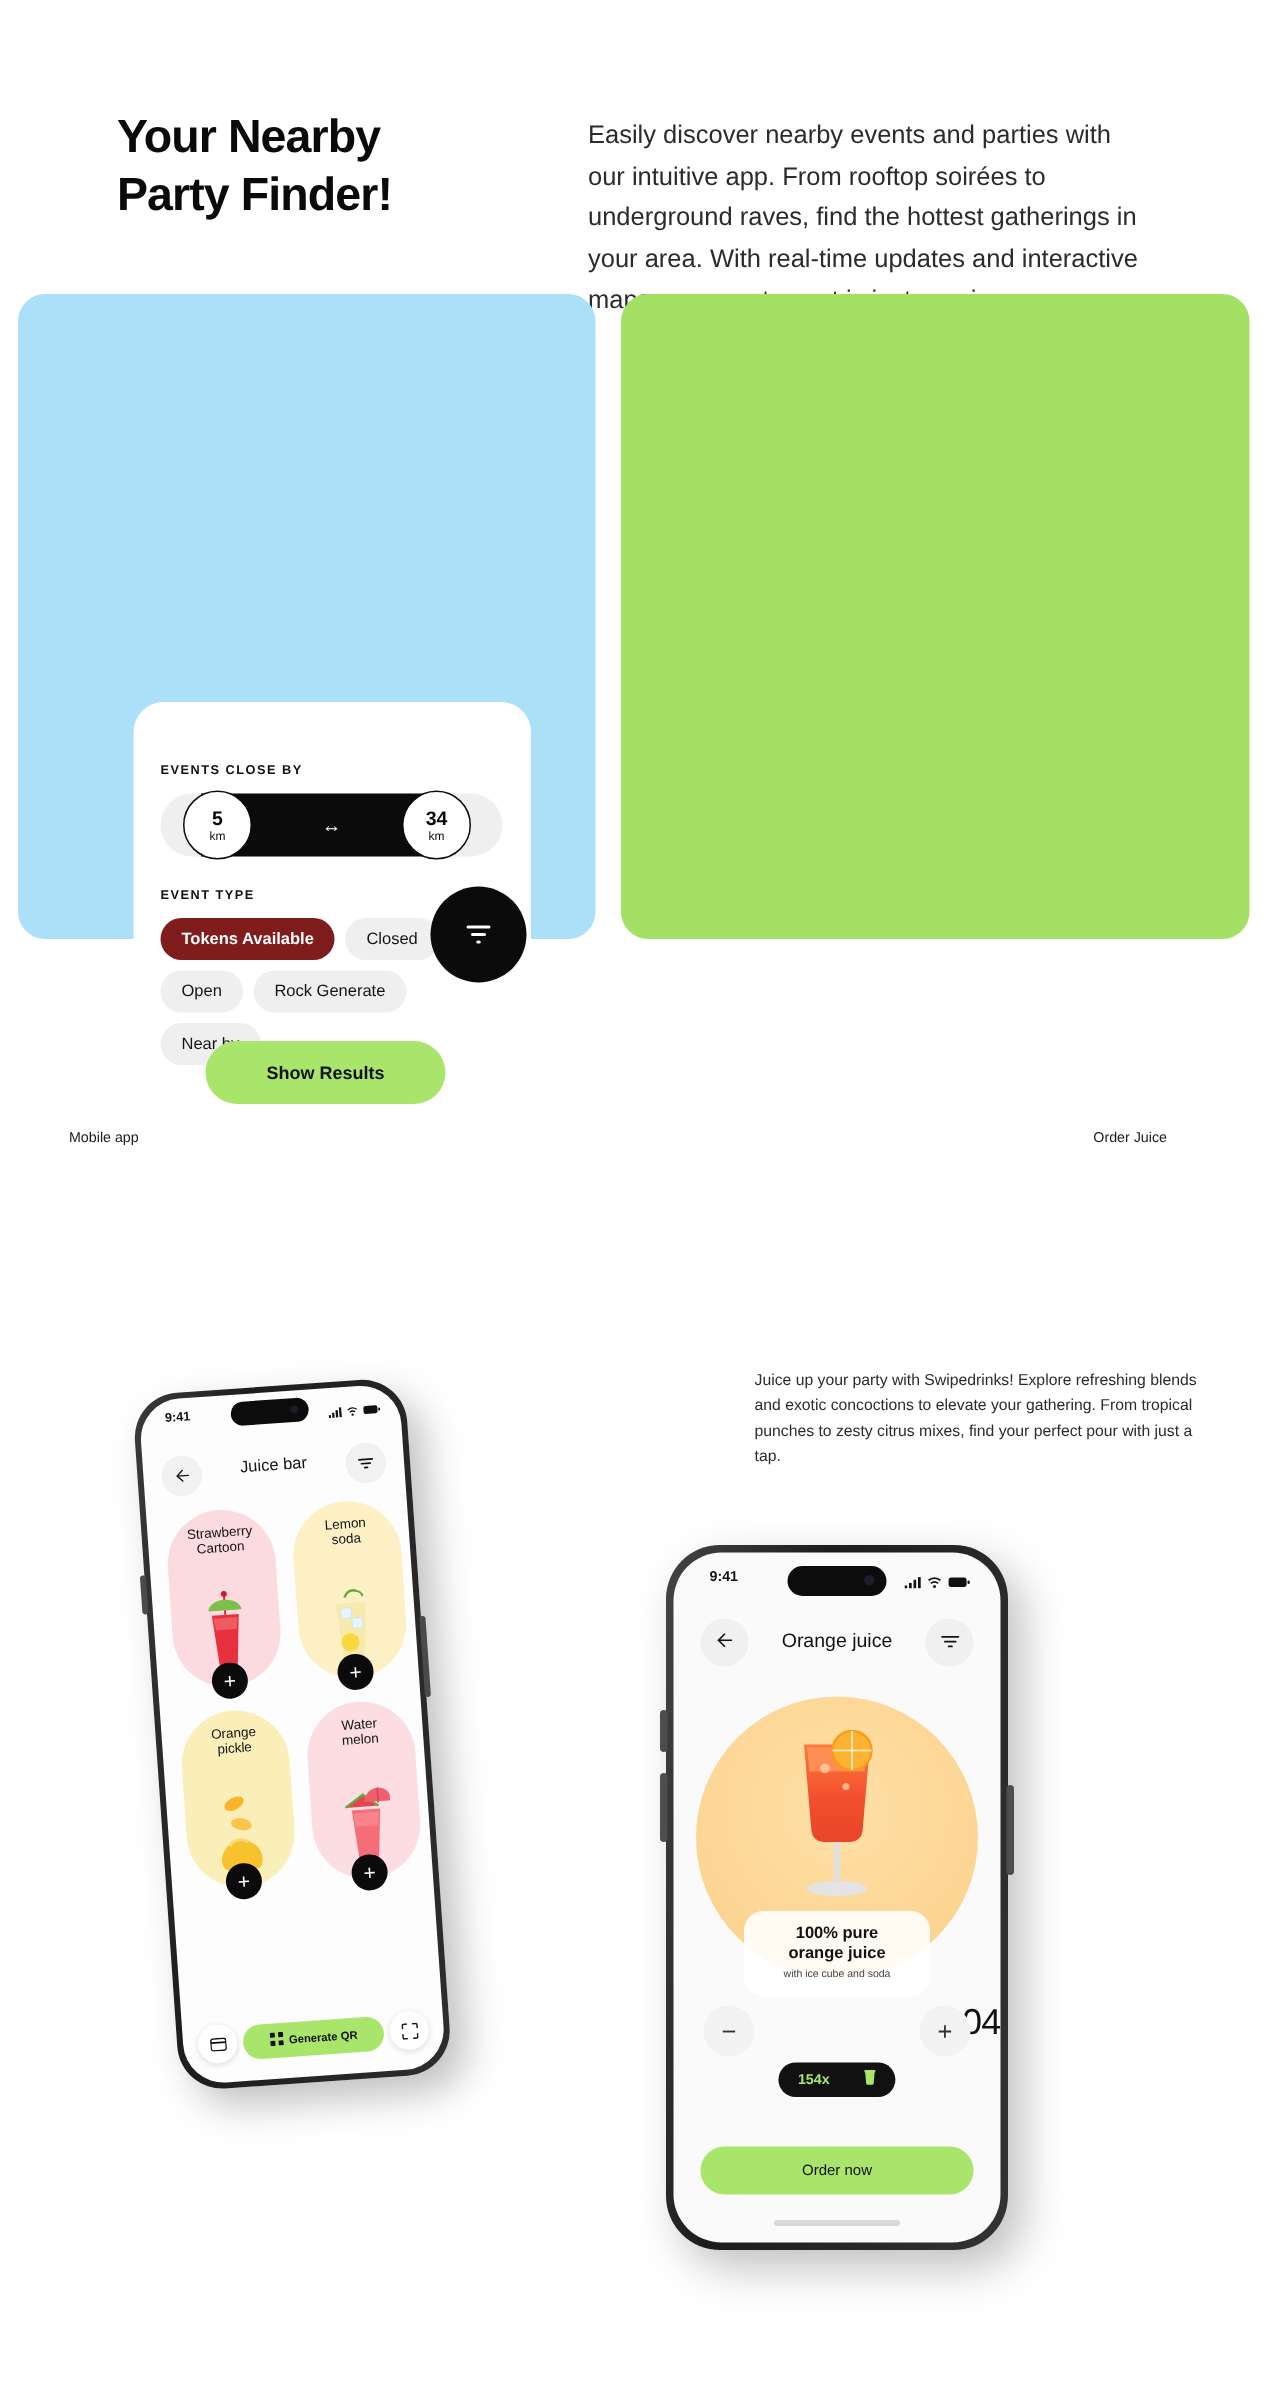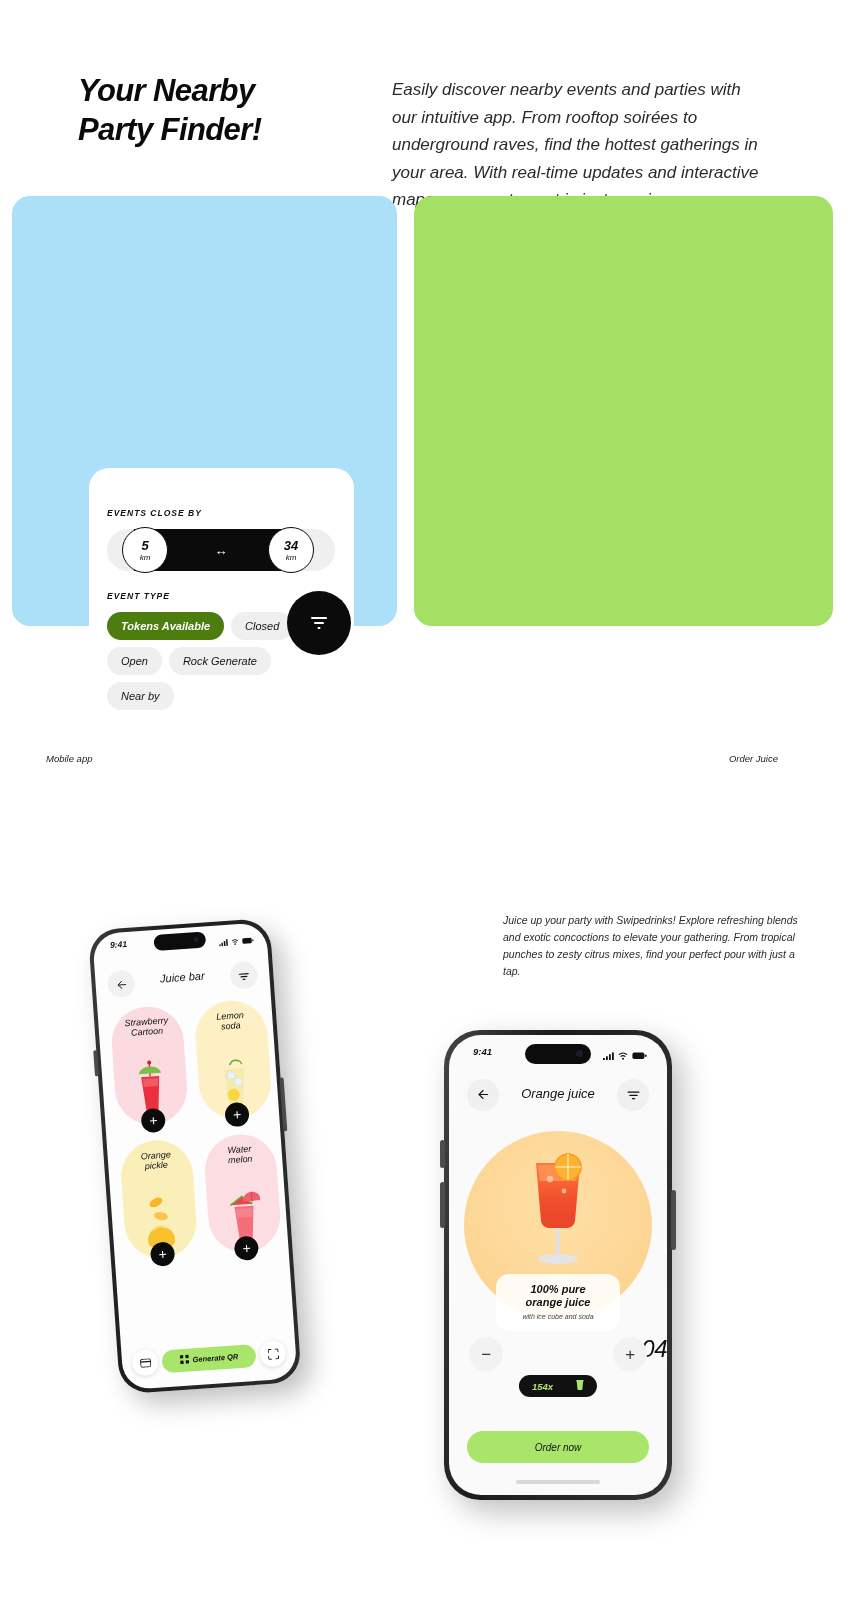--- a/index.html
+++ b/index.html
@@ -2,21 +2,21 @@
 <html><head>
 <meta charset="utf-8">
 <style>
   * { box-sizing: border-box; margin: 0; padding: 0; }
   html, body {
     width: 846px; height: 1600px;
     background: #ffffff;
     font-family: "Liberation Sans", sans-serif;
     overflow: hidden;
   }
-  .page { position: relative; width: 824px; height: 1600px; background:#fff;font-style:italic; }
+  .page { position: relative; width: 824px; height: 1600px; background:#fff; }
 
   
   .s1-head { position:absolute; left:0; top:0; width:846px; height:190px; }
   .s1-title {
     position:absolute; left:78px; top:72px;
     font-size:31px; line-height:1.25; font-weight:700;
     letter-spacing:-0.6px; color:#0a0a0a; white-space:pre-line;
   }
   .s1-para {
     position:absolute; left:392px; top:76px; width:375px;
@@ -62,21 +62,21 @@
   .dist-arrow {
     position:absolute; left:50%; top:50%; transform:translate(-50%,-50%);
     color:#fff; font-size:13px;
   }
   .fcard-label2 { }
   .chips { margin-top:11px; display:flex; flex-wrap:wrap; gap:7px; width:232px; }
   .chip {
     padding:8px 14px; border-radius:18px; background:#efefef; color:#141414;
     font-size:11px; white-space:nowrap;
   }
-  .chip.active { background:#4d7c0f; color:#fff; font-weight:600; }
+  .chip.active { background:#7f1d1d; color:#fff; font-weight:600; }
   .show-btn {
     position:absolute; left:125px; top:498px; width:160px; height:42px;
     background:#a9e56a; border-radius:21px; display:flex; align-items:center; justify-content:center;
     font-size:12px; font-weight:600; color:#111;
   }
 
   
   .s2-left-label { position:absolute; left:46px; top:753px; font-size:9.5px; color:#1a1a1a; }
   .s2-right-label{ position:absolute; right:46px; top:753px; font-size:9.5px; color:#1a1a1a; }
   .s2-title {
@@ -218,20 +218,21 @@
 
       <div class="chips">
         <div class="chip active">Tokens Available</div>
         <div class="chip">Closed</div>
         <div class="chip">Open</div>
         <div class="chip">Rock Generate</div>
         <div class="chip">Near by</div>
       </div>
     </div>
 
+    <div class="show-btn">Show Results</div>
   </div>
 
   <div class="fab">
     <span>
       <svg width="20" height="14" viewBox="0 0 20 14">
           <rect x="2" y="1" width="16" height="2" rx="1" fill="#fff"></rect>
           <rect x="5" y="6" width="10" height="2" rx="1" fill="#fff"></rect>
           <rect x="8.5" y="11" width="3" height="2" rx="1" fill="#fff"></rect>
         </svg>
     </span>

